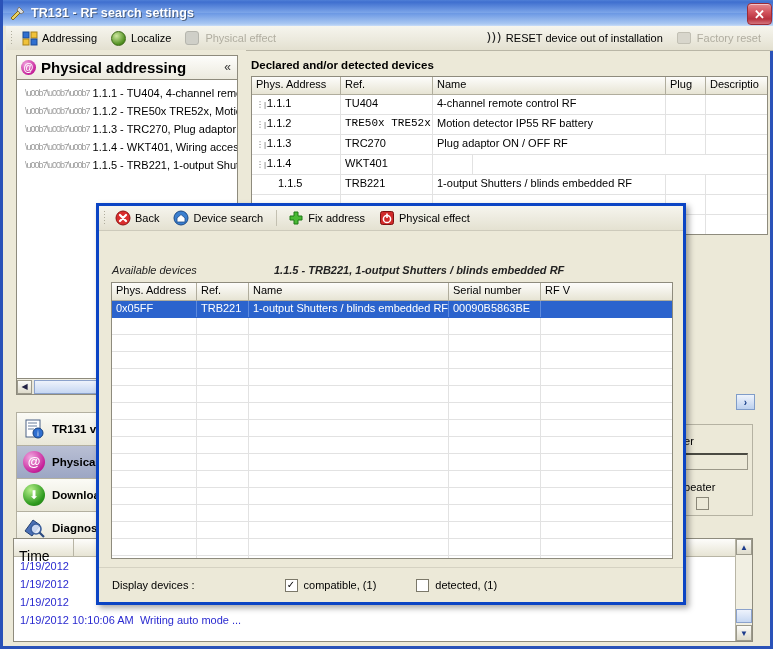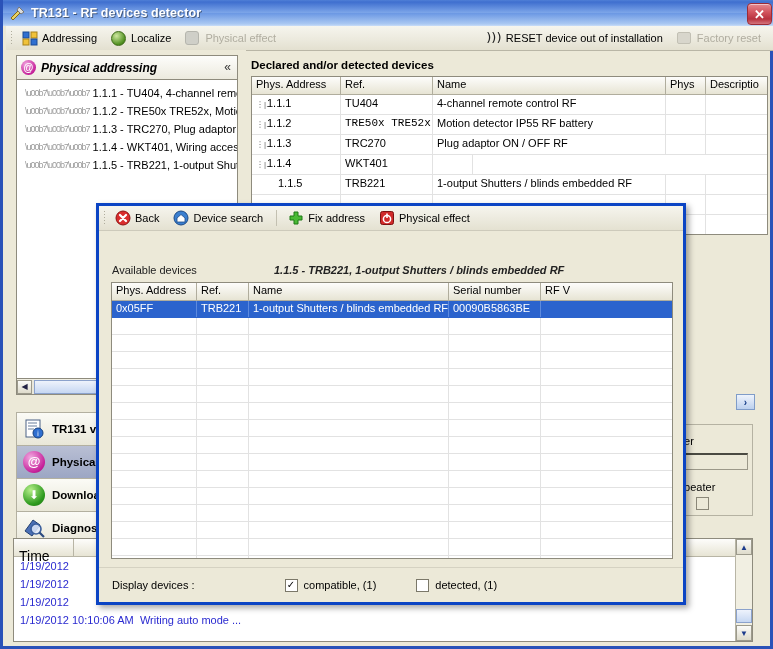--- a/index.html
+++ b/index.html
@@ -67,21 +67,21 @@
   }
   .panel-hdr{
     position:absolute;left:10px;top:5px;width:222px;height:24px;
     background:linear-gradient(to bottom,#fdfdfb,#eceade);
     border:1px solid #8e8b7d;border-bottom:none;
     display:flex;align-items:center;box-sizing:border-box;
   }
   .panel-hdr .at{width:15px;height:15px;border-radius:50%;margin-left:4px;
     background:radial-gradient(circle at 35% 30%,#f2a8e0,#c6219a 70%,#8d0f6c);
     color:#fff;font-size:10px;font-weight:bold;text-align:center;line-height:15px;}
-  .panel-hdr .t{font-weight:bold;font-size:12px;margin-left:5px;color:#000;font-style:italic;}
+  .panel-hdr .t{font-weight:bold;font-size:15px;margin-left:5px;color:#000;}
   .panel-hdr .coll{position:absolute;right:6px;top:4px;font-size:12px;color:#333;cursor:pointer;}
   .tree{
     position:absolute;left:10px;top:29px;width:222px;height:300px;
     background:#fff;border:1px solid #8e8b7d;box-sizing:border-box;
     overflow:hidden;
   }
   .tnode{display:flex;align-items:center;height:18px;padding-left:8px;white-space:nowrap;font-size:11px;}
   .tnode .dash{color:#9a9a9a;letter-spacing:-1px;font-size:9px;margin-right:3px;}
   .hscroll{
     position:absolute;left:10px;top:329px;width:222px;height:16px;
@@ -171,21 +171,21 @@
     background:linear-gradient(to bottom,#0b52e0 0%,#0a47ce 45%,#0a40bf 55%,#1a63e8 100%);
     display:flex;align-items:center;
   }
   .dlg-tb .t{color:#fff;font-weight:bold;font-size:12px;margin-left:7px;
     text-shadow:1px 1px 0 rgba(0,0,0,.35);}
   .dlg-toolbar{
     height:24px;background:linear-gradient(to bottom,#f6f5ee,#eceade 55%,#e4e1d1);
     display:flex;align-items:center;border-bottom:1px solid #cdcabb;
   }
   .vsep{width:1px;height:16px;background:#c3c0b1;margin:0 5px;}
-  .avail{position:absolute;left:13px;top:58px;font-size:11px;color:#222;}
+  .avail{position:absolute;left:13px;top:58px;font-size:11px;color:#222;font-style:italic;}
   .devdesc{position:absolute;left:175px;top:58px;font-size:11px;font-style:italic;font-weight:bold;color:#222;}
   .dgrid{
     position:absolute;left:12px;top:76px;width:562px;height:277px;
     background:#fff;border:1px solid #8e8b7d;box-sizing:border-box;overflow:hidden;
   }
   .dg-hdr{display:flex;height:17px;background:linear-gradient(to bottom,#fdfdfb,#e7e4d4);
           border-bottom:1px solid #b0ad9d;}
   .dg-hdr .c{border-right:1px solid #b0ad9d;padding:1px 4px;box-sizing:border-box;
              font-size:11px;white-space:nowrap;overflow:hidden;}
   .dg-row{display:flex;height:16px;border-bottom:1px solid #e2e2e2;}
@@ -207,21 +207,21 @@
 
 <div class="app">
 
   <div class="titlebar">
     <div class="tb-icon">
       <svg width="18" height="16" viewBox="0 0 18 16">
         <path d="M3 13 L11 5 L13 7 L5 15 Z" fill="#e8d36a" stroke="#8a6b14" stroke-width="1"></path>
         <path d="M11 2 L16 7 L13 9 L9 5 Z" fill="#dcdcdc" stroke="#777" stroke-width="1"></path>
       </svg>
     </div>
-    <div class="tb-title">TR131 - RF devices detector</div>
+    <div class="tb-title">TR131 - RF search settings</div>
     <div class="tb-close">✕</div>
   </div>
 
   <div class="toolbar">
     <div class="grip"></div>
 
     <div class="tbtn">
       <div class="ic ic-addressing">
         <svg width="16" height="16" viewBox="0 0 16 16">
           <rect x="1" y="2" width="6" height="6" fill="#2f6fd0" stroke="#1b4a94"></rect>
@@ -338,21 +338,21 @@
   </div>
 
   <div class="main">
     <div class="main-title">Declared and/or detected devices</div>
 
     <div class="grid">
       <div class="g-hdr">
         <div class="c" style="width:89px;">Phys. Address</div>
         <div class="c" style="width:92px;">Ref.</div>
         <div class="c" style="width:233px;">Name</div>
-        <div class="c" style="width:40px;">Phys</div>
+        <div class="c" style="width:40px;">Plug</div>
         <div class="c" style="width:61px;border-right:none;">Descriptio</div>
       </div>
 
       <div class="g-row">
         <div class="c" style="width:89px;"><span class="devmark">⋮|․</span><span>1.1.1</span></div>
         <div class="c" style="width:92px;">TU404</div>
         <div class="c" style="width:233px;">4-channel remote control RF</div>
         <div class="c" style="width:40px;"></div>
         <div class="c" style="width:61px;border-right:none;"></div>
       </div>

